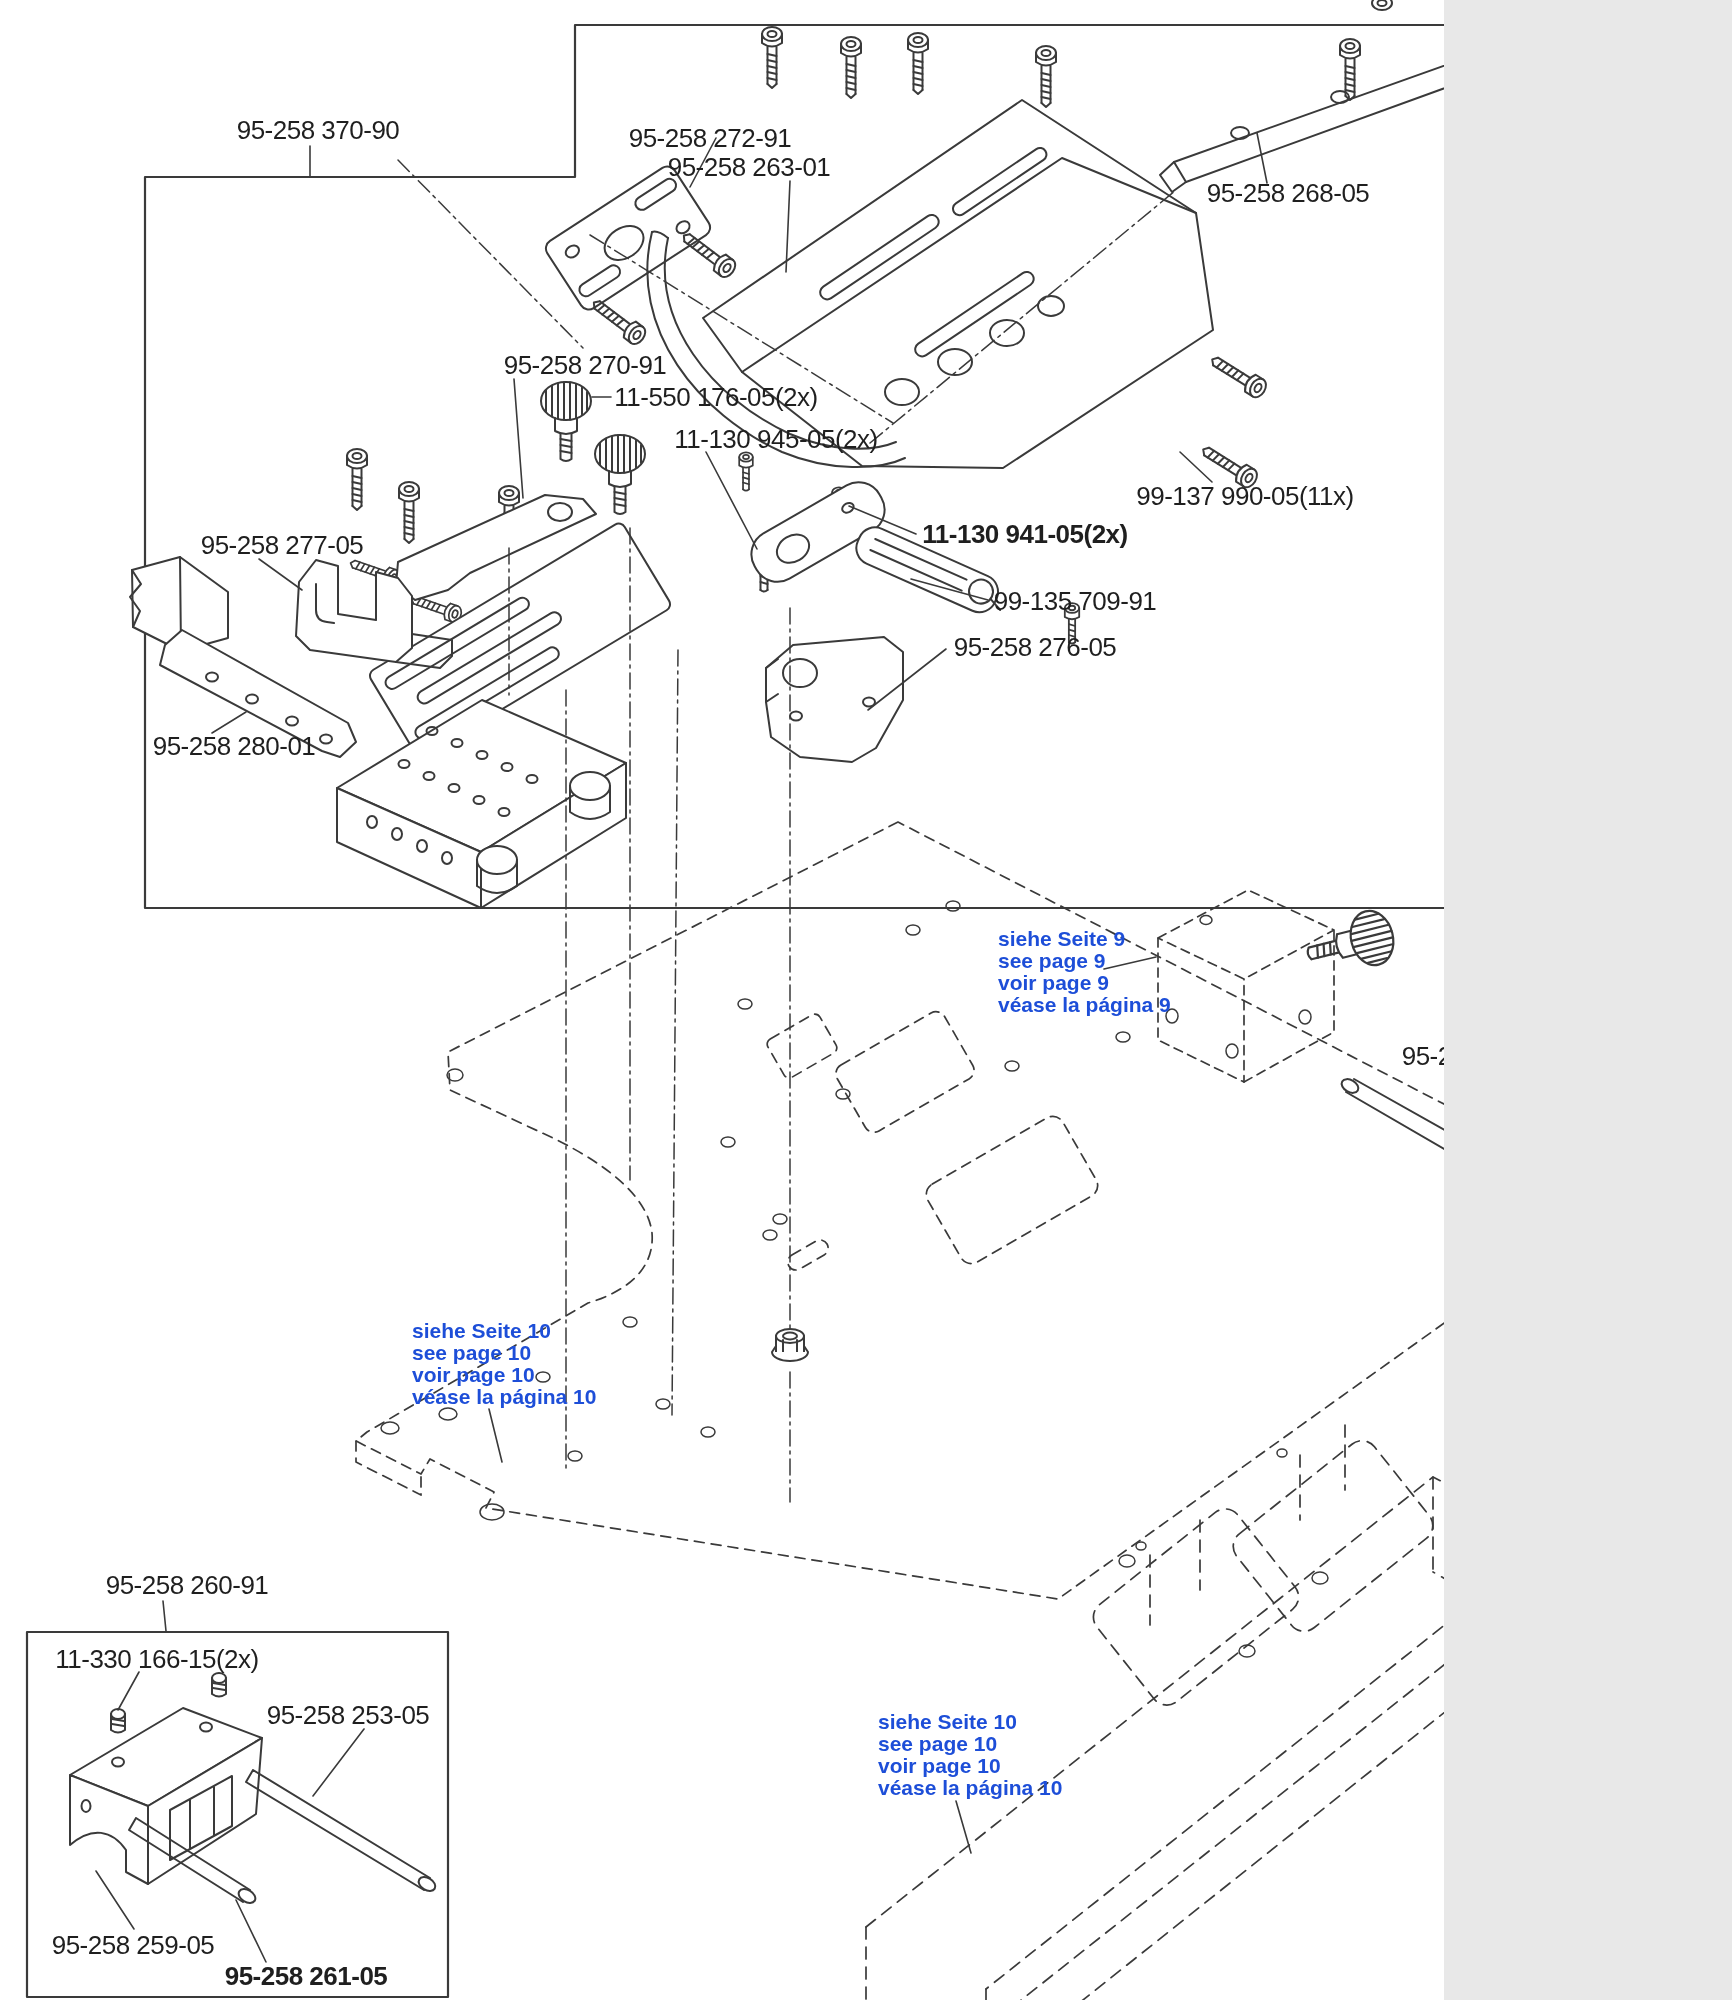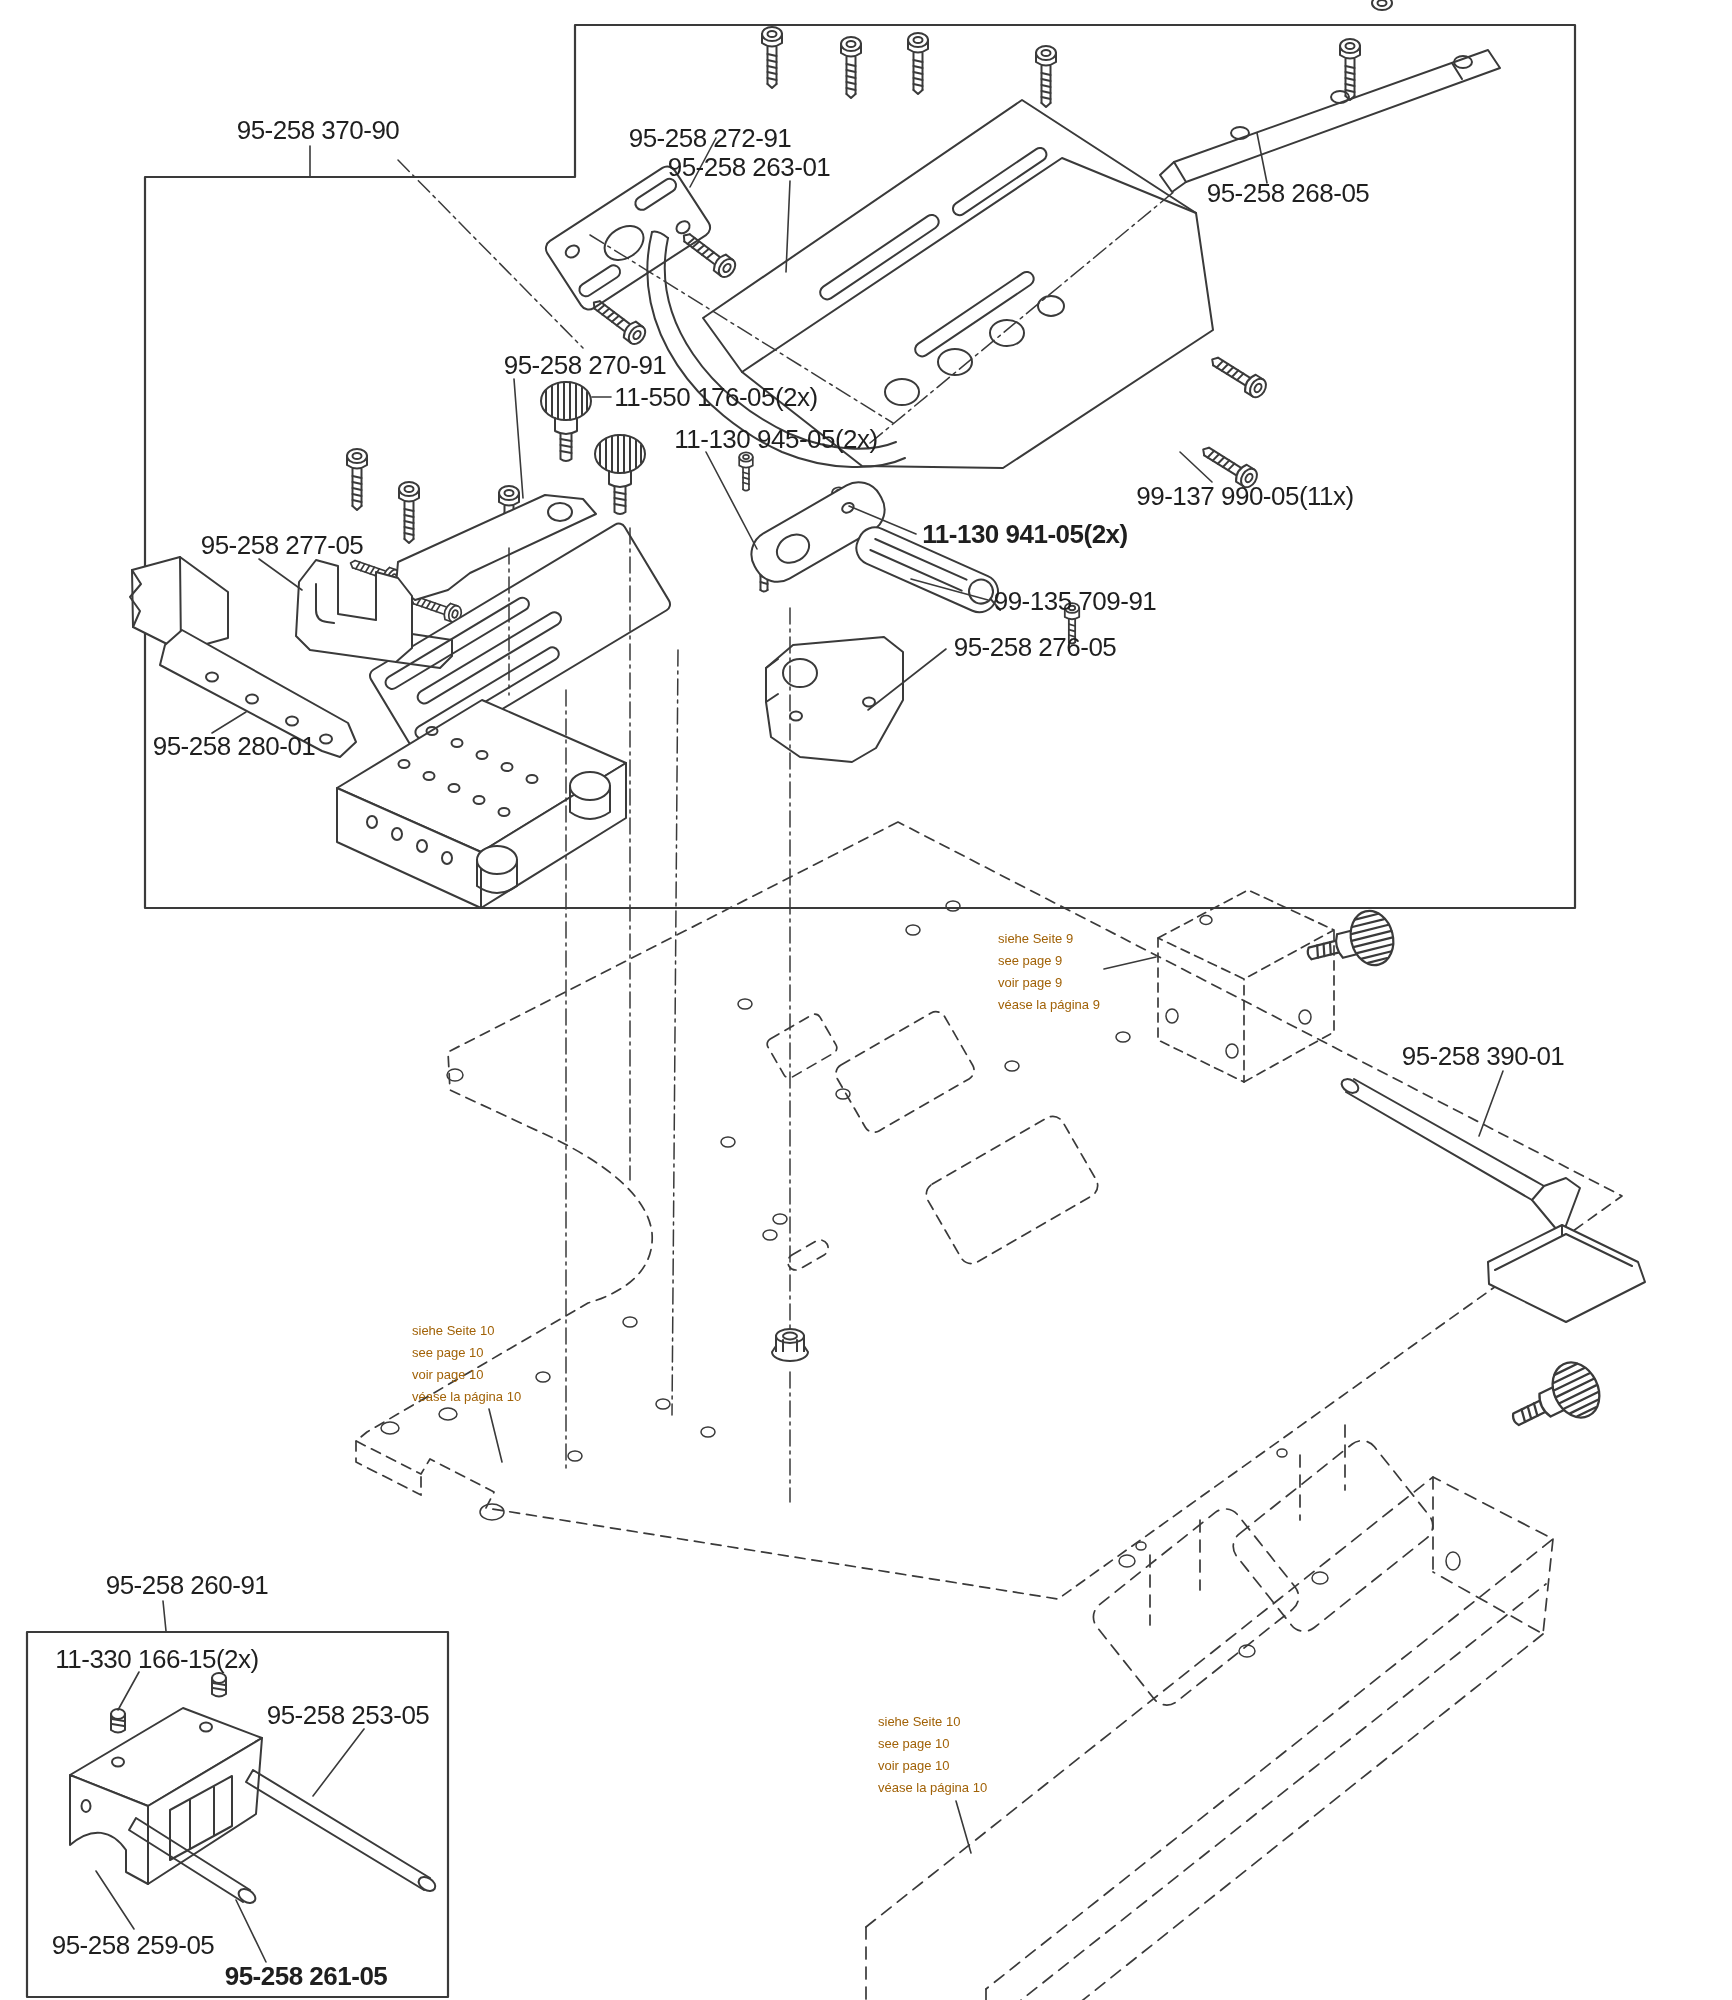--- a/index.html
+++ b/index.html
@@ -1,26 +1,26 @@
 <!DOCTYPE html>
 <html><head>
 <meta charset="utf-8">
 <style>
   html,body{margin:0;padding:0;background:#e8e8e8;}
   .canvas{
-    position:relative;width:1732px;height:2000px;background:#ffffff;
+    position:relative;width:1444px;height:2000px;background:#ffffff;
     overflow:hidden;font-family:"Liberation Sans",sans-serif;color:#222;
   }
   .canvas svg{position:absolute;left:0;top:0;}
   .plabel{
     position:absolute;transform:translate(-50%,-50%);
     font-size:26px;letter-spacing:-0.5px;white-space:nowrap;color:#1f1f1f;
   }
   .note{
-    position:absolute;font-size:13px;line-height:22px;white-space:nowrap;color:#a16207;
+    position:absolute;font-size:21px;line-height:22px;white-space:nowrap;color:#1d4ed8;font-weight:bold;
   }
   .note div{height:22px;}
 </style>
 </head>
 <body>
 
 <div class="canvas">
 
 <svg width="1732" height="2000" viewBox="0 0 1732 2000">
   <defs>

